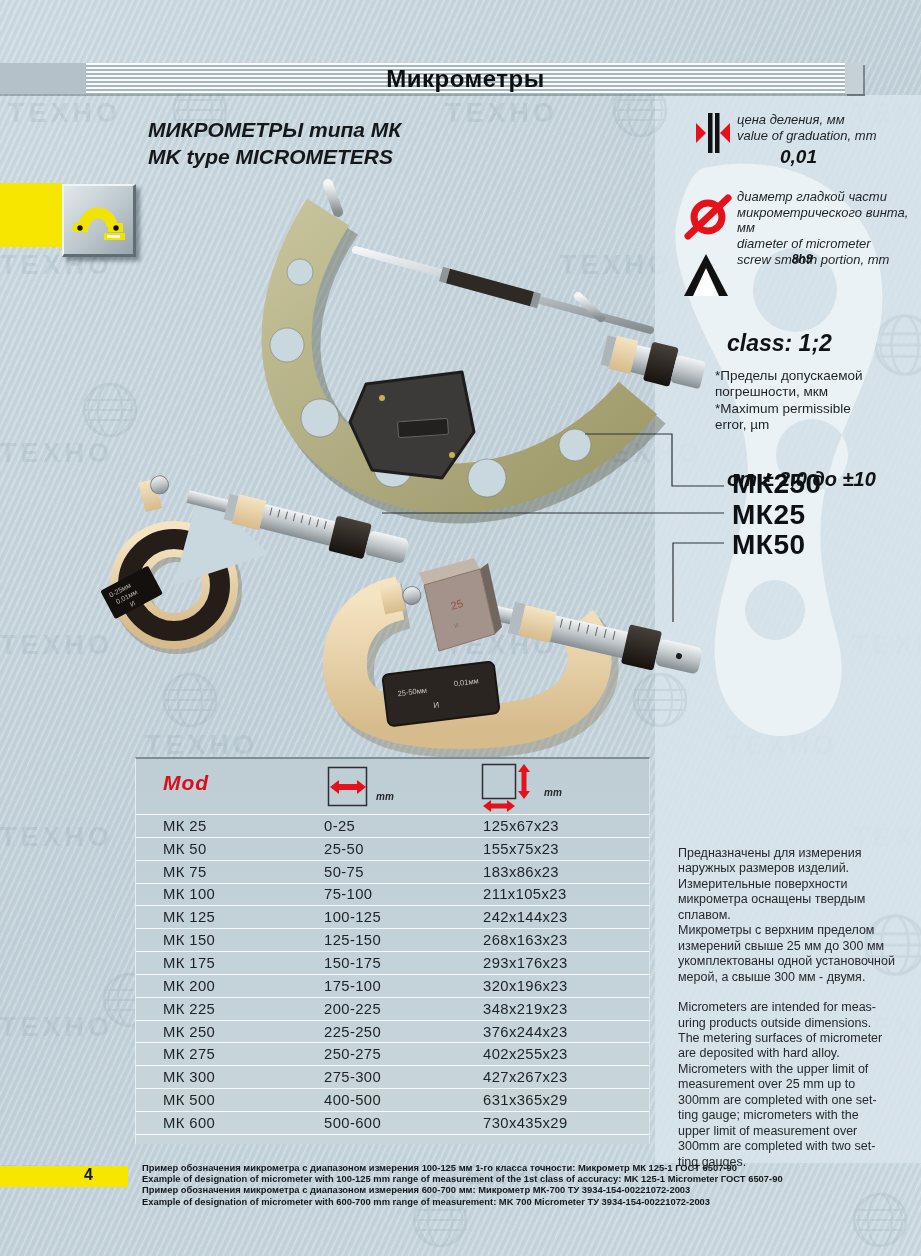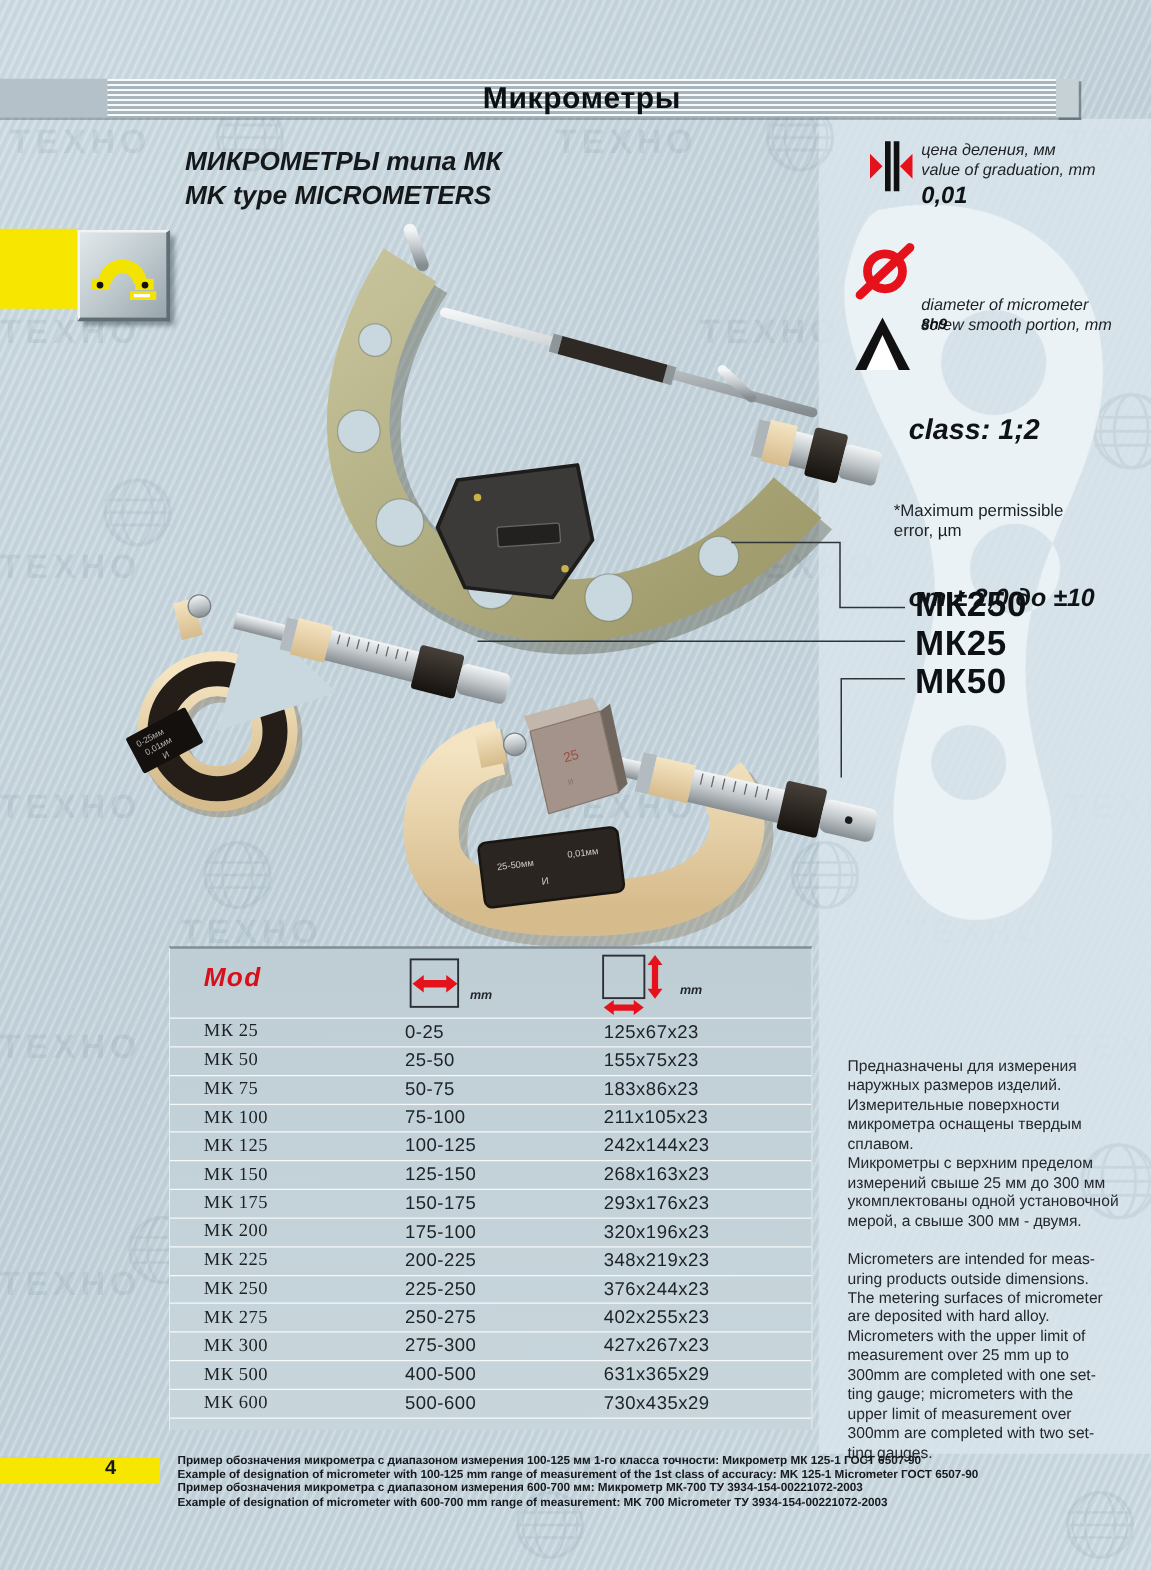--- a/index.html
+++ b/index.html
@@ -25,38 +25,38 @@
   .subtitle{left:148px;top:116px;font-size:21px;line-height:27px;font-weight:bold;font-style:italic;color:#15181b;z-index:4;}
   
   .ytab{left:0;top:183px;width:62px;height:64px;background:#f6e600;z-index:4;}
   .logo-btn{left:62px;top:184px;width:69px;height:68px;z-index:4;
     background:linear-gradient(135deg,#e2e8ea 0%,#bcc7cc 55%,#98a5ab 100%);
     border-top:2px solid #f0f4f5;border-left:2px solid #f0f4f5;
     border-right:3px solid #5f6d75;border-bottom:3px solid #5f6d75;
     box-shadow:4px 4px 4px rgba(40,50,58,.45);display:flex;align-items:center;justify-content:center;}
   
   .spec-label{font-size:13px;line-height:15.5px;font-style:italic;color:#1d2125;z-index:4;}
-  .spec-value{font-size:19px;font-weight:bold;font-style:italic;color:#101316;text-align:left;z-index:4;}
+  .spec-value{font-size:19px;font-weight:bold;font-style:italic;color:#101316;text-align:center;z-index:4;}
   .class-label{left:727px;top:330px;font-size:23px;font-weight:bold;font-style:italic;color:#101316;z-index:4;}
   .err{left:715px;font-size:13.5px;line-height:16px;color:#1d2125;z-index:4;}
   .err-val{left:727px;top:431px;font-size:20px;font-weight:bold;font-style:italic;color:#101316;z-index:4;margin-top:37px;}
   .model{left:732px;font-size:28px;line-height:30px;font-weight:bold;color:#0e1114;letter-spacing:.5px;z-index:4;}
   
   .tbl{left:135px;top:757px;width:513px;height:385px;z-index:4;
     background:linear-gradient(180deg,#bf ccd4,#c7d5db);
     background:linear-gradient(180deg,#bfcdd5 0%,#c8d6dc 100%);
     border-top:2px solid rgba(70,82,90,.55);
     border-left:1px solid rgba(255,255,255,.6);
     border-right:1px solid rgba(255,255,255,.4);}
   .thead{position:relative;height:55px;}
   .mod-h{position:absolute;left:27px;top:12px;font-size:21px;font-weight:bold;font-style:italic;color:#d8101b;letter-spacing:1px;}
   .unit{position:absolute;font-size:10px;font-weight:bold;font-style:italic;color:#23272b;}
   .trow{display:grid;grid-template-columns:188px 159px 1fr;height:21.85px;align-items:center;
     border-top:1px solid rgba(255,255,255,.85);font-size:14.8px;letter-spacing:.4px;color:#1d2226;}
-  .trow .c1{padding-left:27px;font-family:Liberation Serif, serif;}
+  .trow .c1{padding-left:27px;}
   .tbl-bottom{border-top:1px solid rgba(255,255,255,.85);height:0;}
   
   .desc{left:678px;top:846px;width:252px;font-size:12.5px;line-height:15.45px;color:#24282c;z-index:4;}
   .desc p{margin:0;}
   .desc p + p{margin-top:15px;}
   
   .pagenum-box{left:0;top:1166px;width:128px;height:21px;background:#f6e600;z-index:4;}
   .pagenum{left:84px;top:1166px;font-size:16px;font-weight:600;color:#15181c;z-index:5;}
   .footer-text{left:142px;top:1162px;width:775px;font-size:9.4px;line-height:11.2px;font-weight:bold;color:#15181c;z-index:4;}
   svg text{font-family:"Liberation Sans",sans-serif;}
@@ -292,30 +292,35 @@
   <div class="abs spec-label" style="left:737px;top:112px">
     <div>цена деления, мм</div>
     <div>value of graduation, mm</div>
   </div>
   <div class="abs spec-value" style="left:737px;top:146px;width:123px">0,01</div>
 
   <svg class="abs icon-abs" style="left:681px;top:188px" width="54" height="56" viewBox="0 0 54 56">
     <circle cx="27" cy="29" r="14" fill="none" stroke="#e5121b" stroke-width="7"></circle>
     <line x1="7" y1="48" x2="47" y2="10" stroke="#e5121b" stroke-width="7" stroke-linecap="round"></line>
   </svg>
+  <div class="abs spec-label pre" style="left:737px;top:189px">диаметр гладкой части
+микрометрического винта,
+мм</div>
   <div class="abs spec-label pre" style="left:737px;top:236px">diameter of micrometer
 screw smooth portion, mm</div>
   <div class="abs spec-value" style="left:737px;top:252px;width:130px;font-size:12px">8h9</div>
 
   <svg class="abs icon-abs" style="left:682px;top:252px" width="48" height="46" viewBox="0 0 48 46">
     <polygon points="24,2 46,44 2,44" fill="#111"></polygon>
     <polygon points="24,16 37,44 11,44" fill="#fff"></polygon>
   </svg>
 
   <div class="abs class-label">class: 1;2</div>
+  <div class="abs err pre" style="top:368px">*Пределы допускаемой
+ погрешности, мкм</div>
   <div class="abs err pre" style="top:401px">*Maximum permissible
  error, µm</div>
   <div class="abs err-val">от ± 2,0 до ±10</div>
 
   <div class="abs model" style="top:469px">МК250</div>
   <div class="abs model" style="top:500px">МК25</div>
   <div class="abs model" style="top:530px">МК50</div>
 
   <div class="abs tbl">
     <div class="thead">

